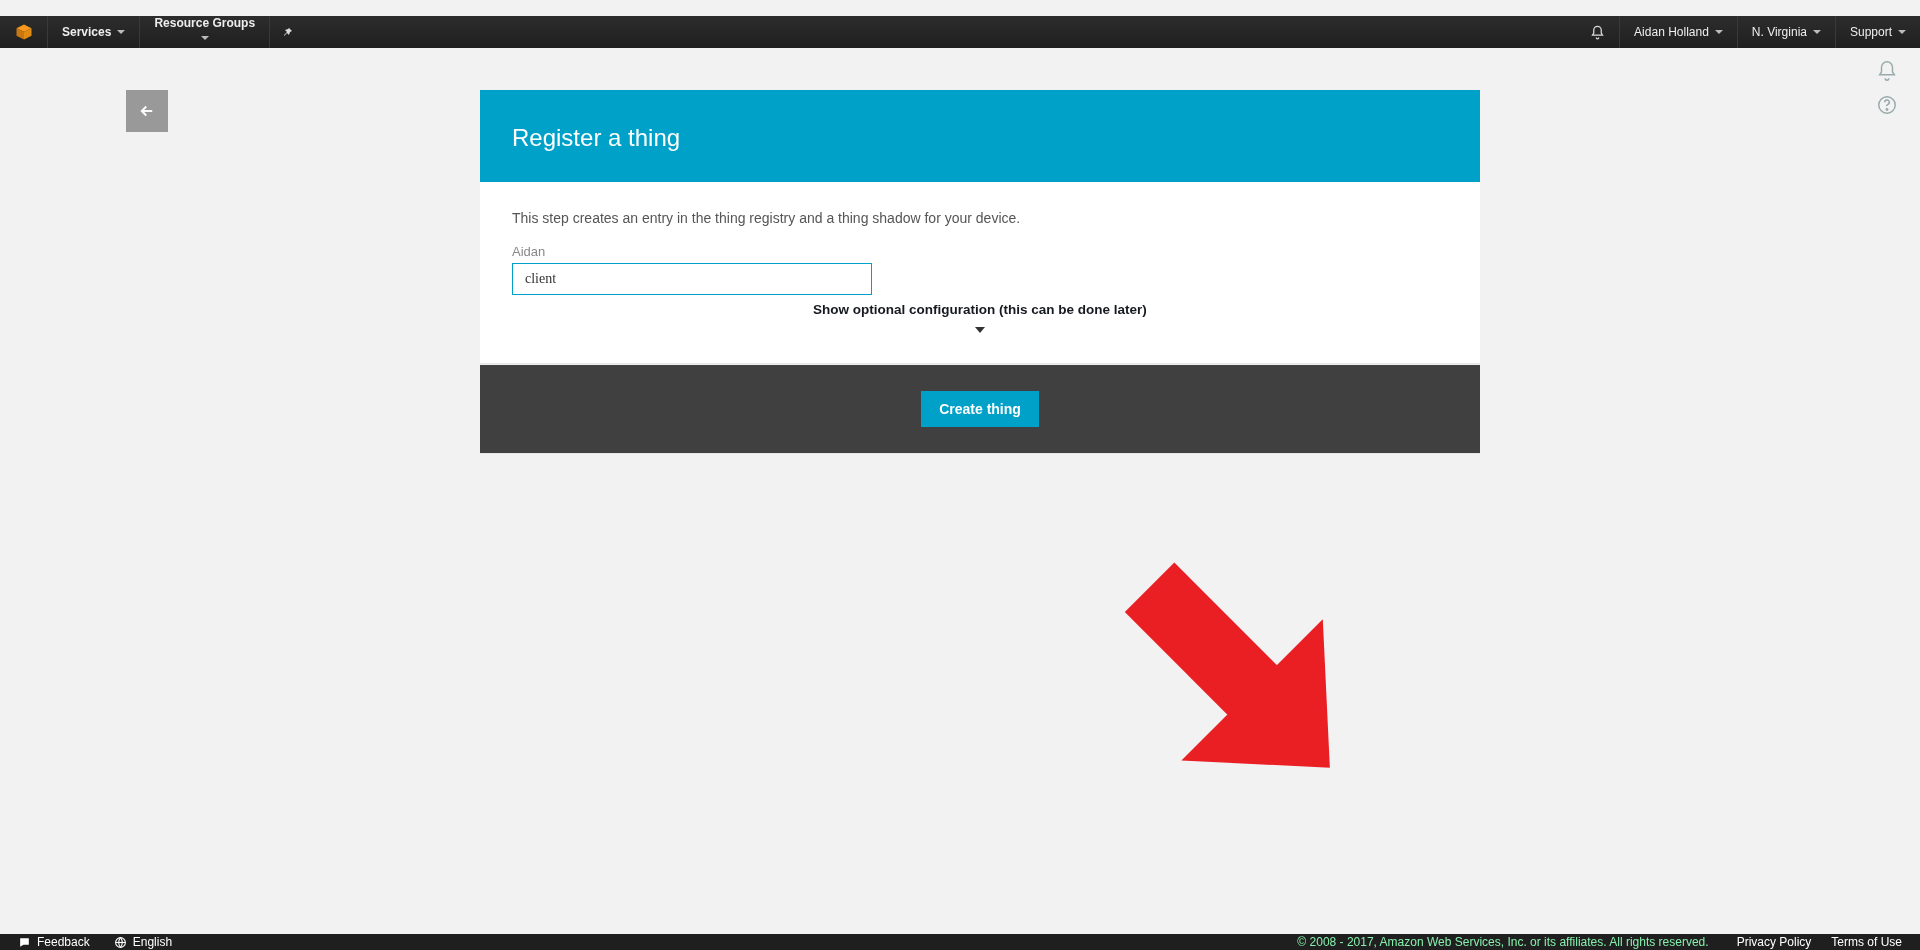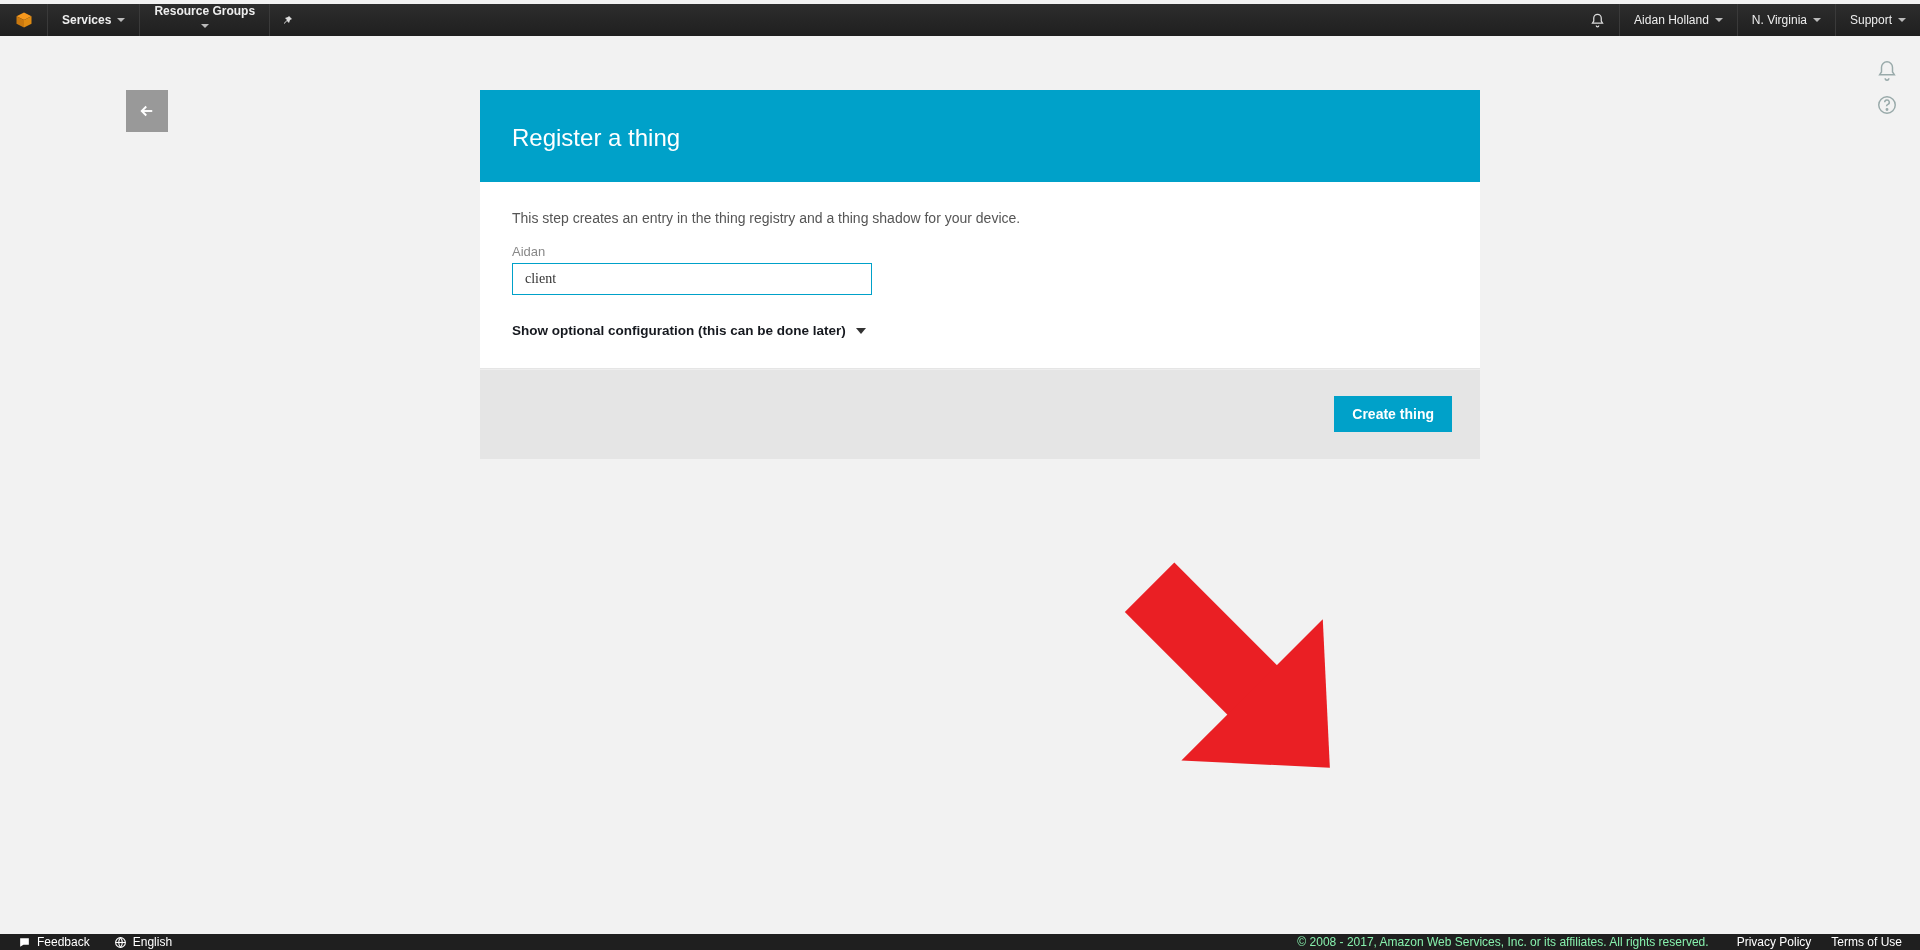--- a/index.html
+++ b/index.html
@@ -1,18 +1,18 @@
 <!DOCTYPE html>
 <html><head>
 <meta charset="utf-8">
 <style>
   * { box-sizing: border-box; margin: 0; padding: 0; }
   html, body { width: 1920px; height: 950px; font-family: "Amazon Ember", "Helvetica Neue", Arial, sans-serif; background:#f2f2f2; overflow:hidden; }
   
-  .topnav { position:absolute; top:4px; left:0; right:0; height:32px; background:#232e3e; 
+  .topnav { position:absolute; top:16px; left:0; right:0; height:32px; background:#232e3e; 
             background: linear-gradient(#2d2d2d,#1f1f1f); display:flex; align-items:center; color:#ddd; font-size:12px; }
   .topnav .logo { width:48px; display:flex; align-items:center; justify-content:center; height:100%; border-right:1px solid #3a3a3a;}
   .topnav .nav-item { padding:0 14px; height:100%; display:flex; align-items:center; gap:6px; border-right:1px solid #3a3a3a; cursor:pointer; font-weight:bold; color:#eee;}
   .topnav .nav-item.last-left{border-right:1px solid #3a3a3a;flex-direction:column;}
   .topnav .pin { width:36px; display:flex; align-items:center; justify-content:center; height:100%; cursor:pointer;}
   .topnav .spacer{ flex:1; }
   .topnav .right-item{ padding:0 14px; height:100%; display:flex; align-items:center; gap:6px; border-left:1px solid #3a3a3a; cursor:pointer; color:#eee;}
   .caret-down{ width:0;height:0;border-left:4px solid transparent;border-right:4px solid transparent;border-top:4px solid #bbb; display:inline-block;}
   
   
@@ -21,23 +21,23 @@
   
   .back-btn{ position:absolute; left:126px; top:90px; width:42px; height:42px; background:#999; display:flex; align-items:center; justify-content:center; cursor:pointer;}
   .back-btn svg{ stroke:#fff; }
   
   .card{ position:absolute; left:480px; top:90px; width:1000px; background:#fff; box-shadow:0 1px 0 rgba(0,0,0,.05);}
   .card .header{ background:#00a1c9; color:#fff; padding:34px 36px 30px 32px; font-size:24px; font-weight:400;}
   .card .body{ padding:28px 32px 30px 32px; color:#444; font-size:14px; border-bottom:1px solid #e5e5e5;}
   .card .desc{ color:#555; margin-bottom:18px;}
   .card .field-label{ color:#888; font-size:13px; margin-bottom:4px;}
   .card .text-input{ width:360px; height:32px; border:1px solid #00a1c9; padding:0 12px; font-size:14px; color:#333; outline:none;font-family:Liberation Serif, serif;}
-  .card .optional{ margin-top:28px; color:#16191f; font-weight:bold; font-size:13.5px; cursor:pointer; display:flex; align-items:center; gap:10px;}
+  .card .optional{ margin-top:7px; color:#16191f; font-weight:bold; font-size:13.5px; cursor:pointer; display:flex; align-items:center; gap:10px;flex-direction:column;}
   .card .optional .tri{ width:0;height:0;border-left:5px solid transparent;border-right:5px solid transparent;border-top:6px solid #333; }
-  .card .footer{ background:#e5e5e5; padding:26px 28px; display:flex; justify-content:flex-end; border-top:1px solid #eee;}
+  .card .footer{ background:#404040; padding:26px 28px; display:flex; justify-content:center; border-top:1px solid #eee;}
   .create-btn{ background:#00a1c9; color:#fff; border:none; padding:10px 18px; font-size:14px; font-weight:bold; cursor:pointer;}
   
   .big-arrow{ position:absolute; left:1070px; top:430px; pointer-events:none;}
   
   .bottombar{ position:absolute; left:0; right:0; bottom:0; height:16px; background:#1f1f1f; color:#ccc; font-size:12px; display:flex; align-items:center; padding:0 18px;}
   .bottombar .b-item{ display:flex; align-items:center; gap:6px; margin-right:24px; cursor:pointer; color:#fff;}
   .bottombar .b-spacer{flex:1;}
   .bottombar .copyright{ color:#86efac; margin-right:8px;}
   .bottombar .b-link{ color:#fff; margin-left:20px; cursor:pointer;}
 </style>

